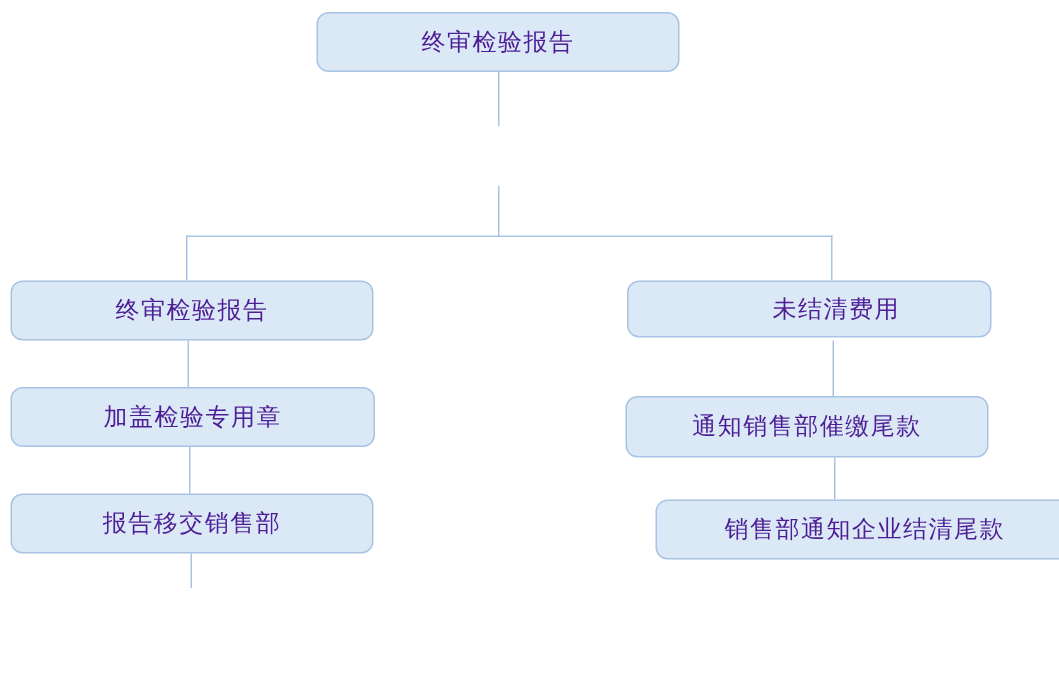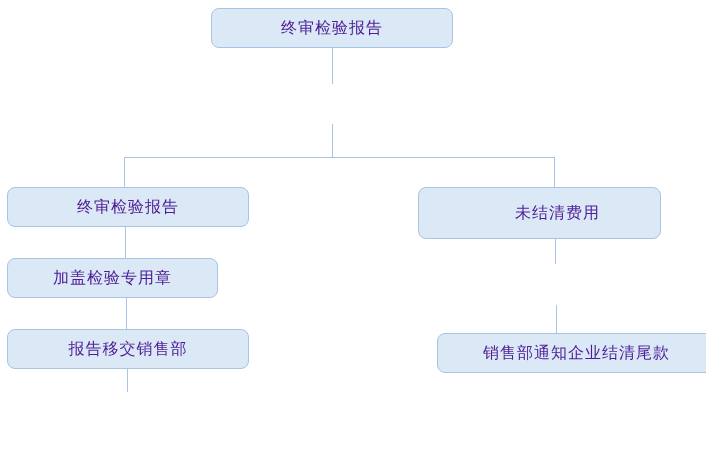--- a/index.html
+++ b/index.html
@@ -54,31 +54,34 @@
 
   <div class="node" style="left:211px; top:8px;   width:242px; height:40px;">
     <span class="node-label">终审检验报告</span>
   </div>
 
 
   <div class="node" style="left:7px;   top:187px; width:242px; height:40px;">
     <span class="node-label">终审检验报告</span>
   </div>
 
-  <div class="node" style="left:7px;   top:258px; width:211px; height:40px;">
+  <div class="node" style="left:7px;   top:258px; width:243px; height:40px;">
     <span class="node-label">加盖检验专用章</span>
   </div>
 
   <div class="node" style="left:7px;   top:329px; width:242px; height:40px;">
     <span class="node-label">报告移交销售部</span>
   </div>
 
 
-  <div class="node" style="left:418px; top:187px; width:243px; height:52px;padding-left:36px;">
+  <div class="node" style="left:418px; top:187px; width:243px; height:38px;padding-left:36px;">
     <span class="node-label">未结清费用</span>
   </div>
 
+  <div class="node" style="left:417px; top:264px; width:242px; height:41px;">
+    <span class="node-label">通知销售部催缴尾款</span>
+  </div>
 
   <div class="node" style="left:418px; top:333px; width:279px; height:40px;margin-left:19px;">
     <span class="node-label">销售部通知企业结清尾款</span>
   </div>
 
 </div>
 
 </body></html>

